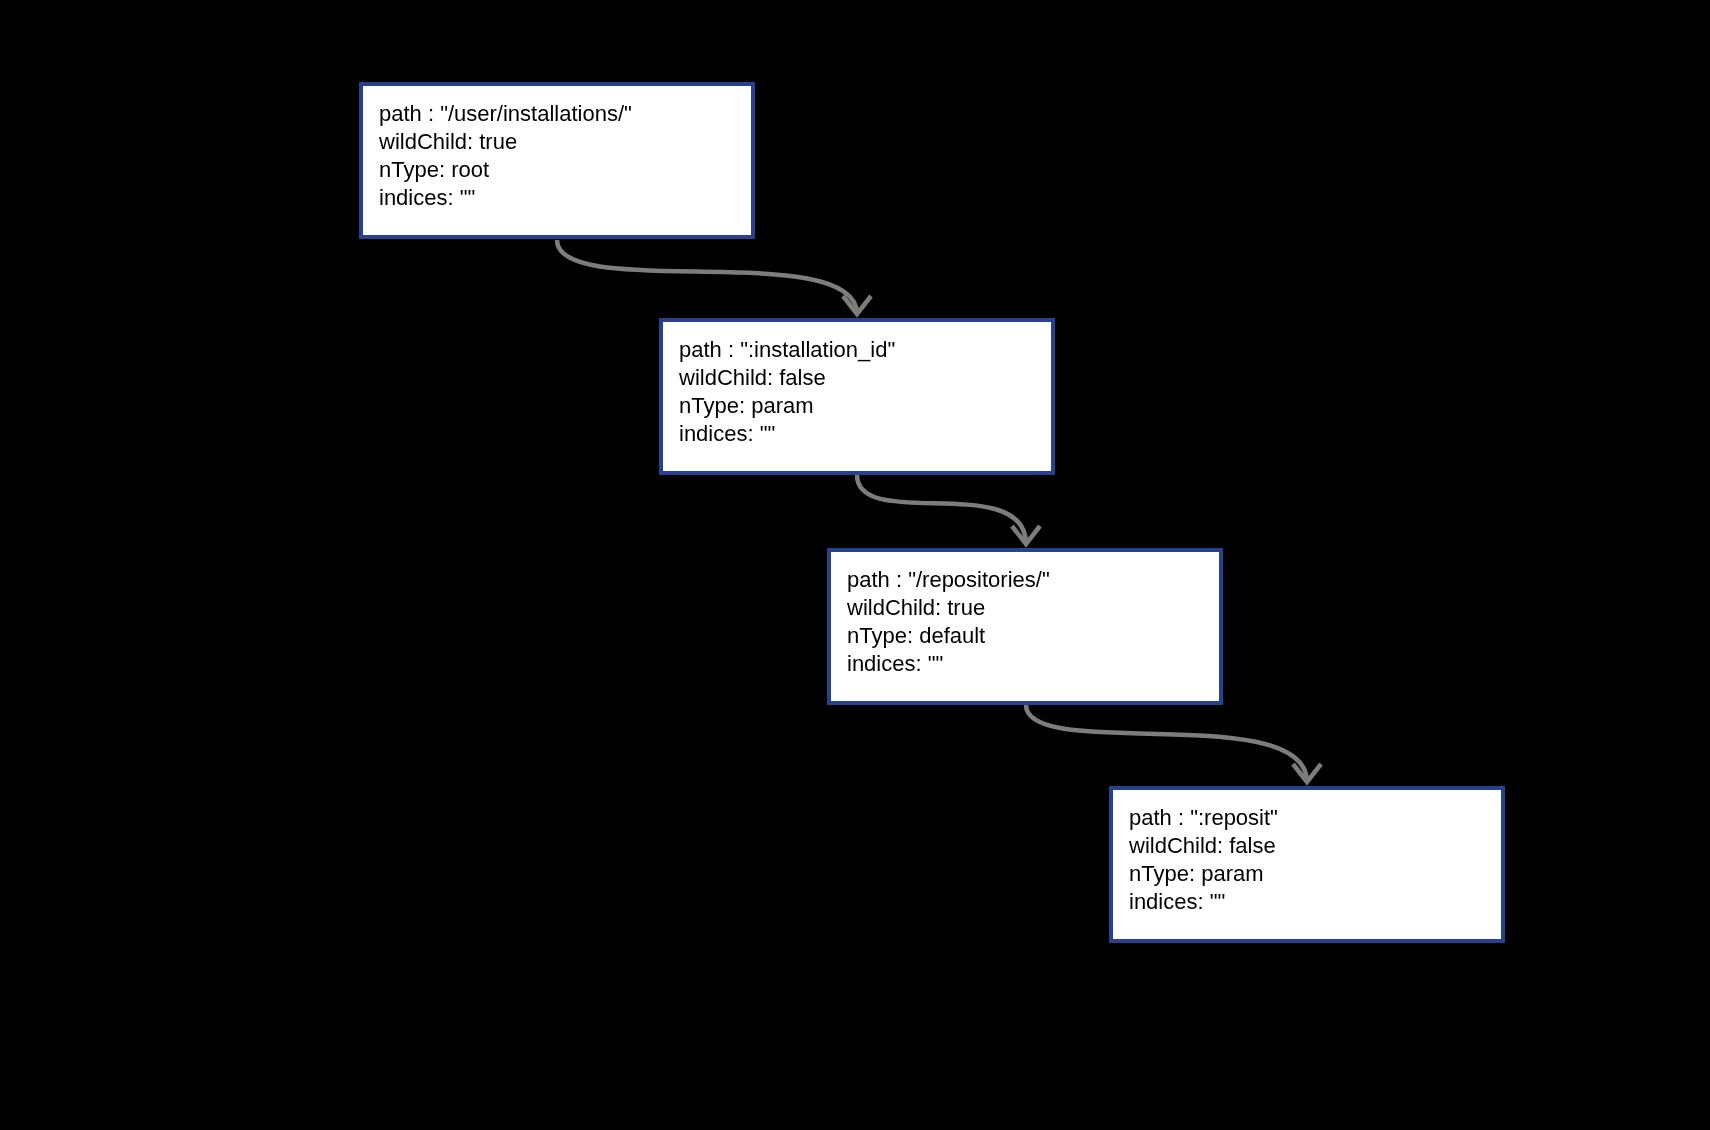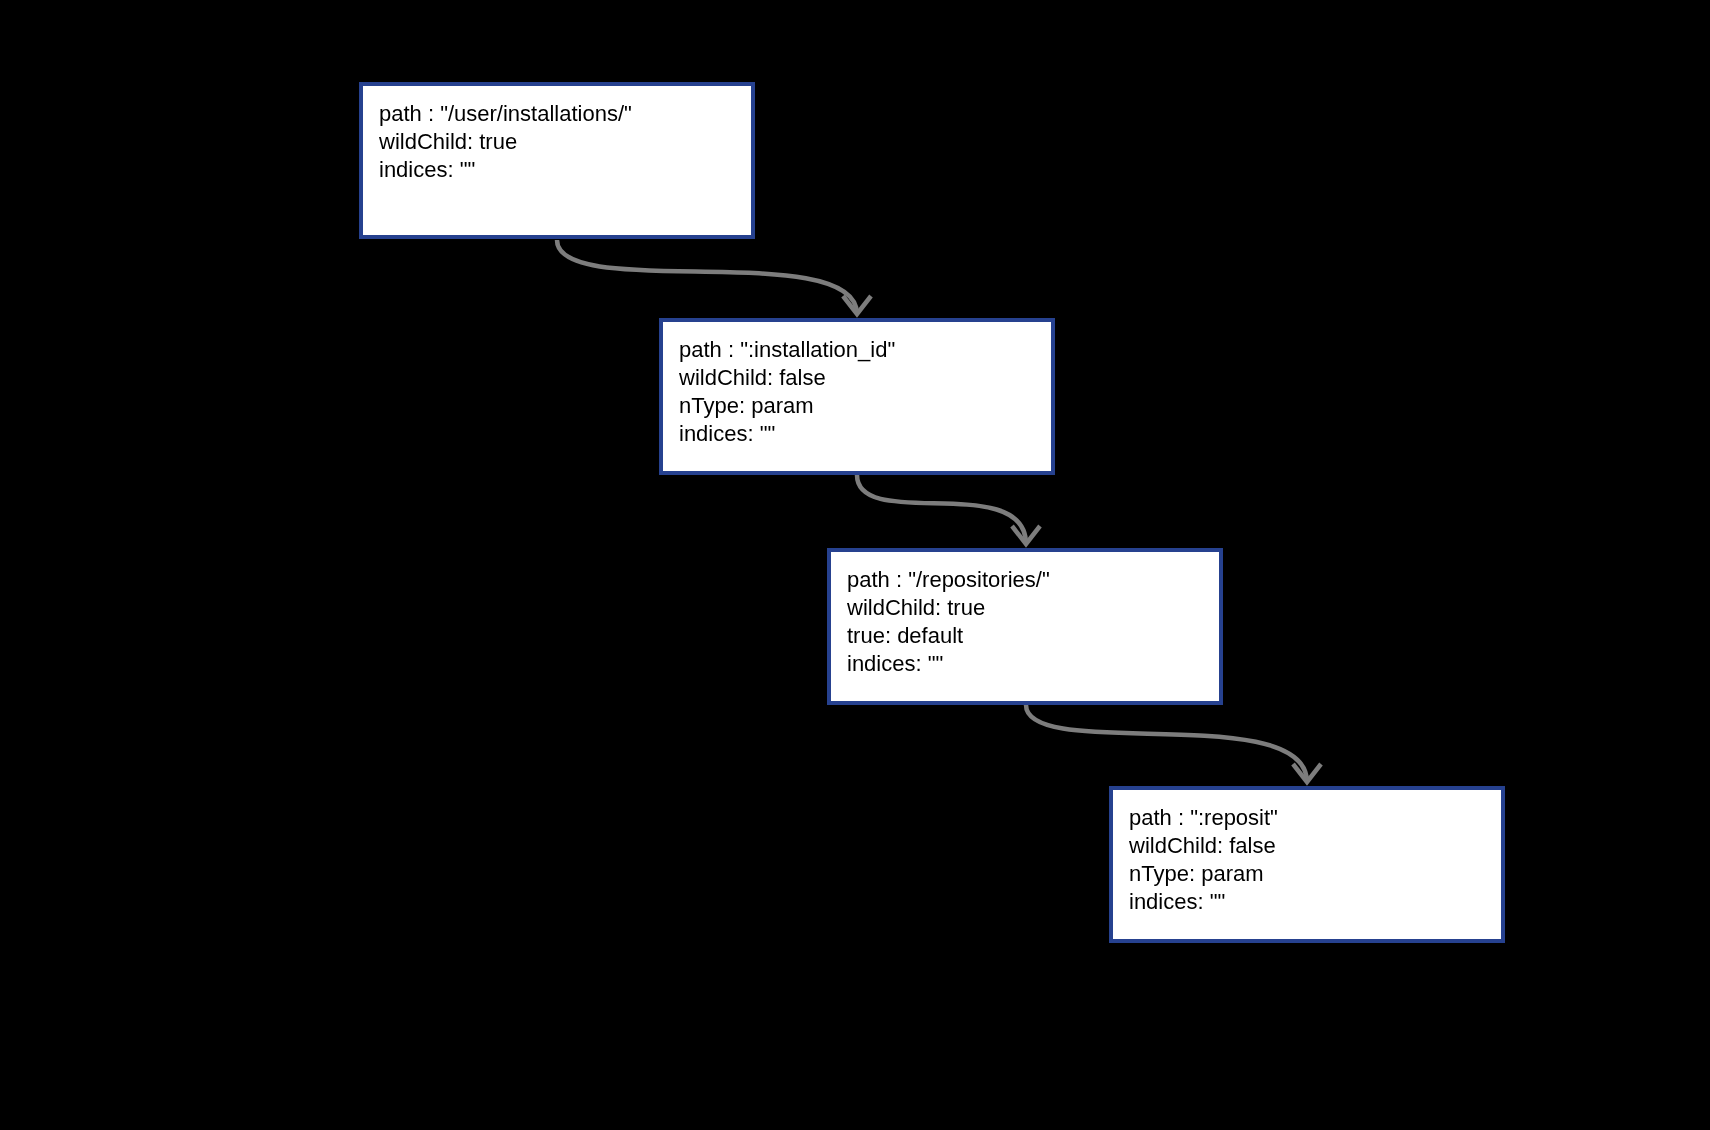--- a/index.html
+++ b/index.html
@@ -58,34 +58,35 @@
 
     <g>
       <path d="M 1026 705 C 1026 762, 1307 700, 1307 782"></path>
       <path d="M 1293 764 L 1307 782 L 1321 764"></path>
     </g>
   </svg>
 
   <div class="node node-1">
     <div class="line">path : "/user/installations/"</div>
     <div class="line">wildChild: true</div>
+    <div class="line">nType: root</div>
     <div class="line">indices: ""</div>
   </div>
 
   <div class="node node-2">
     <div class="line">path : ":installation_id"</div>
     <div class="line">wildChild: false</div>
     <div class="line">nType: param</div>
     <div class="line">indices: ""</div>
   </div>
 
   <div class="node node-3">
     <div class="line">path : "/repositories/"</div>
     <div class="line">wildChild: true</div>
-    <div class="line">true: default</div>
+    <div class="line">nType: default</div>
     <div class="line">indices: ""</div>
   </div>
 
   <div class="node node-4">
     <div class="line">path : ":reposit"</div>
     <div class="line">wildChild: false</div>
     <div class="line">nType: param</div>
     <div class="line">indices: ""</div>
   </div>
 

